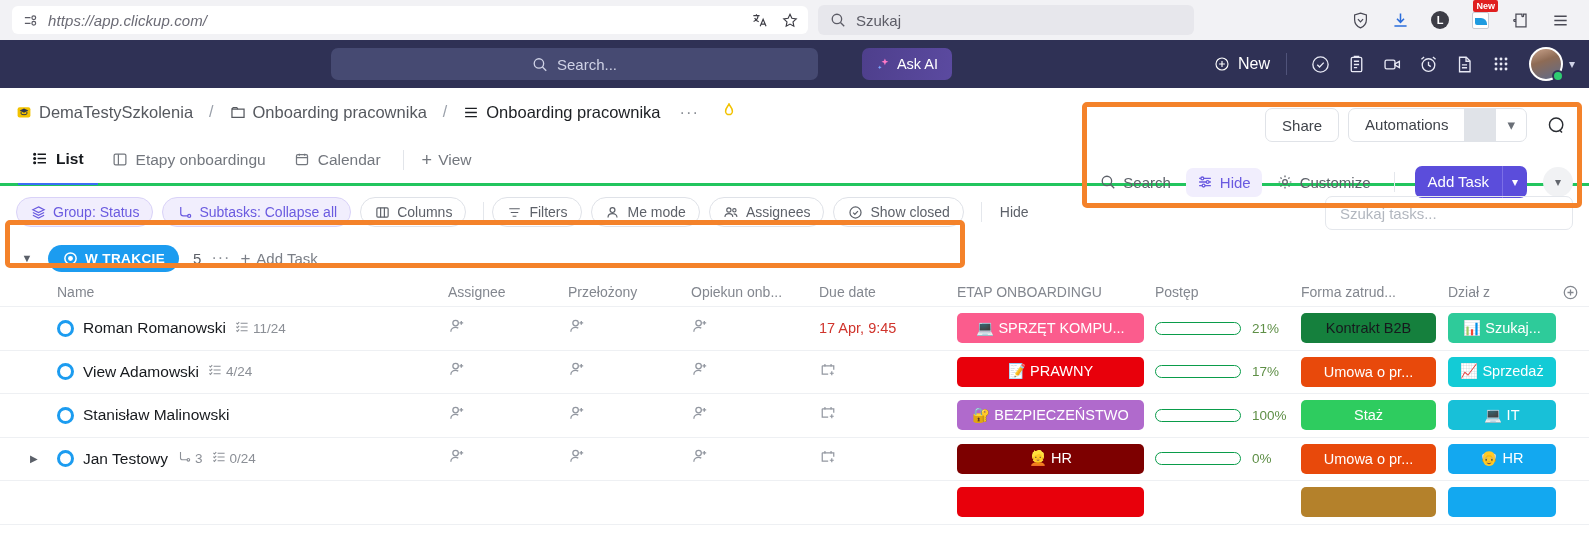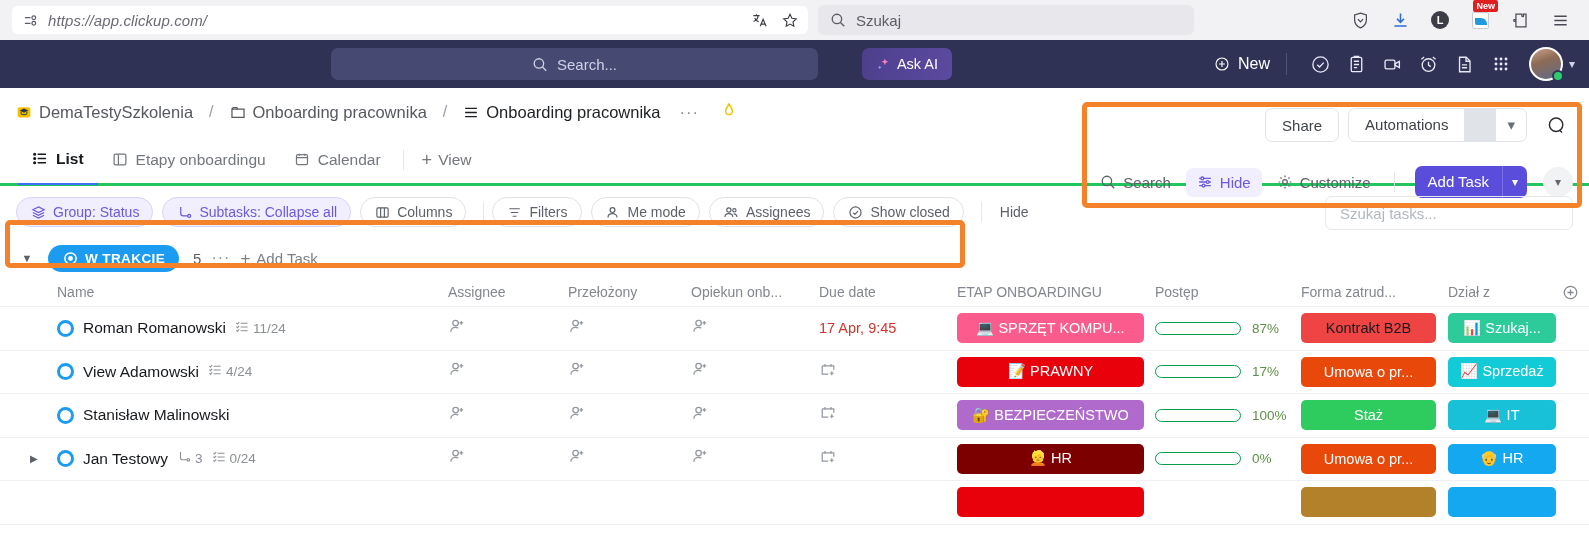--- a/index.html
+++ b/index.html
@@ -598,24 +598,24 @@
             </svg></span>
         </div>
     <div class="c-due">
           <span class="due-red">17 Apr, 9:45</span>
         </div>
     <div class="c-etap">
       <span class="badge" style="background:#FB5C8D">💻 SPRZĘT KOMPU...</span>
     </div>
     <div class="c-post">
       <span class="prog-track"><span class="prog-fill" style="width:48%"></span></span>
-      <span class="prog-label">87%</span>
+      <span class="prog-label">21%</span>
     </div>
     <div class="c-forma">
-      <span class="badge dark-text" style="background:#ef4444">Kontrakt B2B</span>
+      <span class="badge dark-text" style="background:#15803d">Kontrakt B2B</span>
     </div>
     <div class="c-dzial">
       <span class="badge" style="background:#2ecb9a">📊 Szukaj...</span>
     </div>
       </div>
       <div class="row">
     <div class="c-name">
       <span class="task-dot"></span>
       <span class="task-name">View Adamowski</span>
       <span class="sub-meta"><span><svg width="14" height="14" viewBox="0 0 16 16" fill="none" stroke="#8b8f96" stroke-width="1.25">

